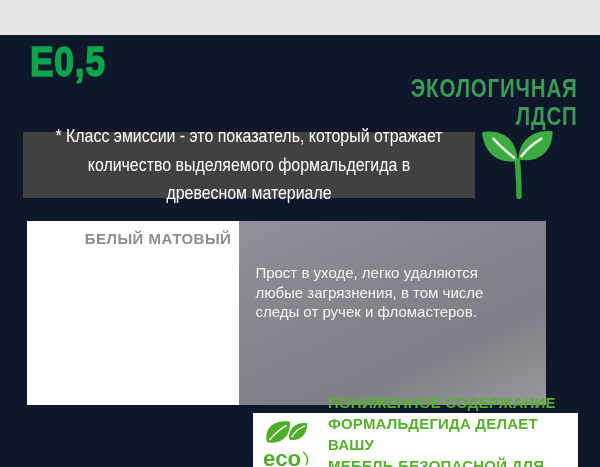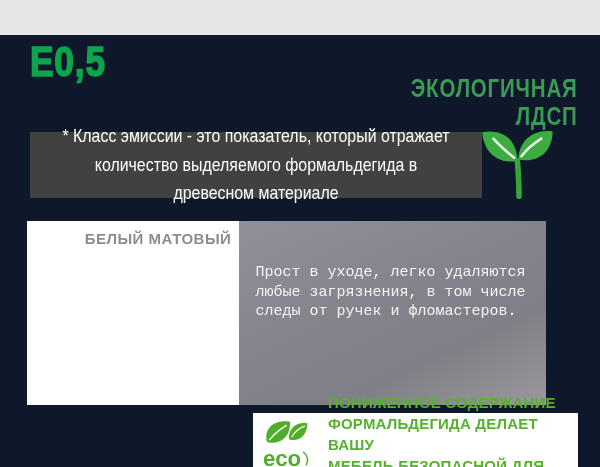--- a/index.html
+++ b/index.html
@@ -26,21 +26,21 @@
 
   
   #brand-right {
     position: absolute; right: 22px; top: 10px; text-align: right;
     font-size: 25px; font-weight: 700; color: #3a9b57;
     letter-spacing: 1px; line-height: 1.14; white-space: pre-line;
   }
 
   
   #note-bar {
-    position: absolute; left: 30px; top: 97px; width: 452px; height: 66px;
+    position: absolute; left: 23px; top: 97px; width: 452px; height: 66px;
     background: #414141; color: #ffffff; display: flex;
     align-items: center; justify-content: center; text-align: center;
   }
   #note-text {
     font-size: 18.5px; line-height: 1.55; white-space: pre-line; font-weight: 400;
   }
 
   
   #sprout { position: absolute; left: 478px; top: 86px; width: 82px; height: 80px; }
 
@@ -55,21 +55,21 @@
   }
   #material-name {
     font-size: 15px; font-weight: 700; color: #8d8d8d; letter-spacing: 0.5px;
   }
   #material-desc-cell {
     width: 325px;
     background: linear-gradient(155deg, #90909a 0%, #83838b 45%, #7f7f87 70%, #98989d 100%);
     color: #f4f4f4; padding: 15px 14px 0 16px;
   }
   .desc-par { font-size: 15px; line-height: 1.3; white-space: pre-line; }
-  #desc-par-2 { margin-top: 27px; font-family: Liberation Mono, monospace; }
+  #desc-par-2 { margin-top: 27px; }
 
   
   #eco-box {
     position: absolute; left: 253px; top: 378px; width: 325px; height: 62px;
     background: #ffffff; display: flex; align-items: center; padding-left: 7px;
   }
   #eco-logo { width: 58px; height: 54px; flex: 0 0 auto; }
   #eco-text {
     margin-left: 10px; font-size: 15px; font-weight: 700; color: #55b22b;
     line-height: 1.4; white-space: pre-line; letter-spacing: 0.2px;

